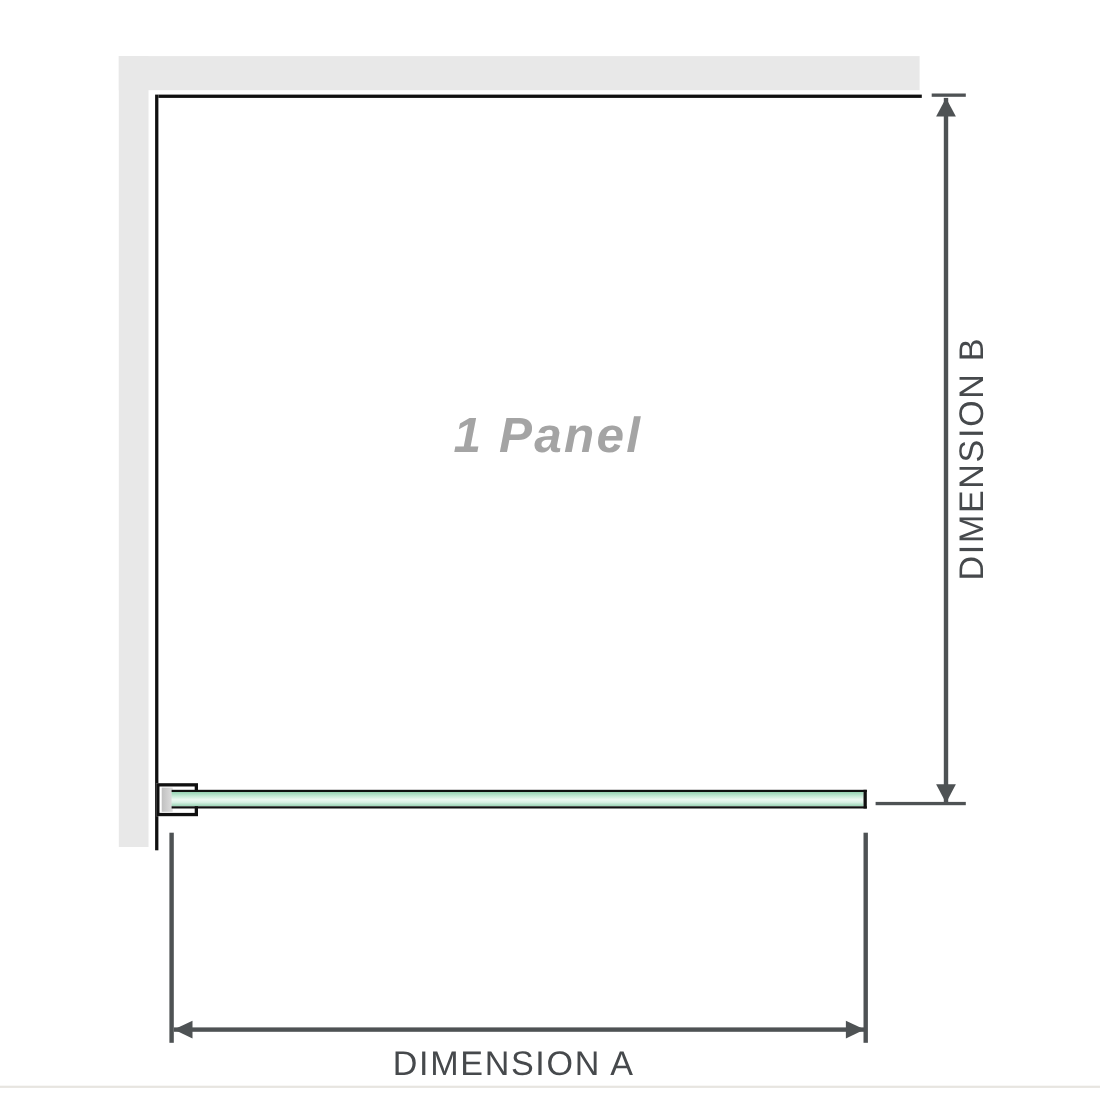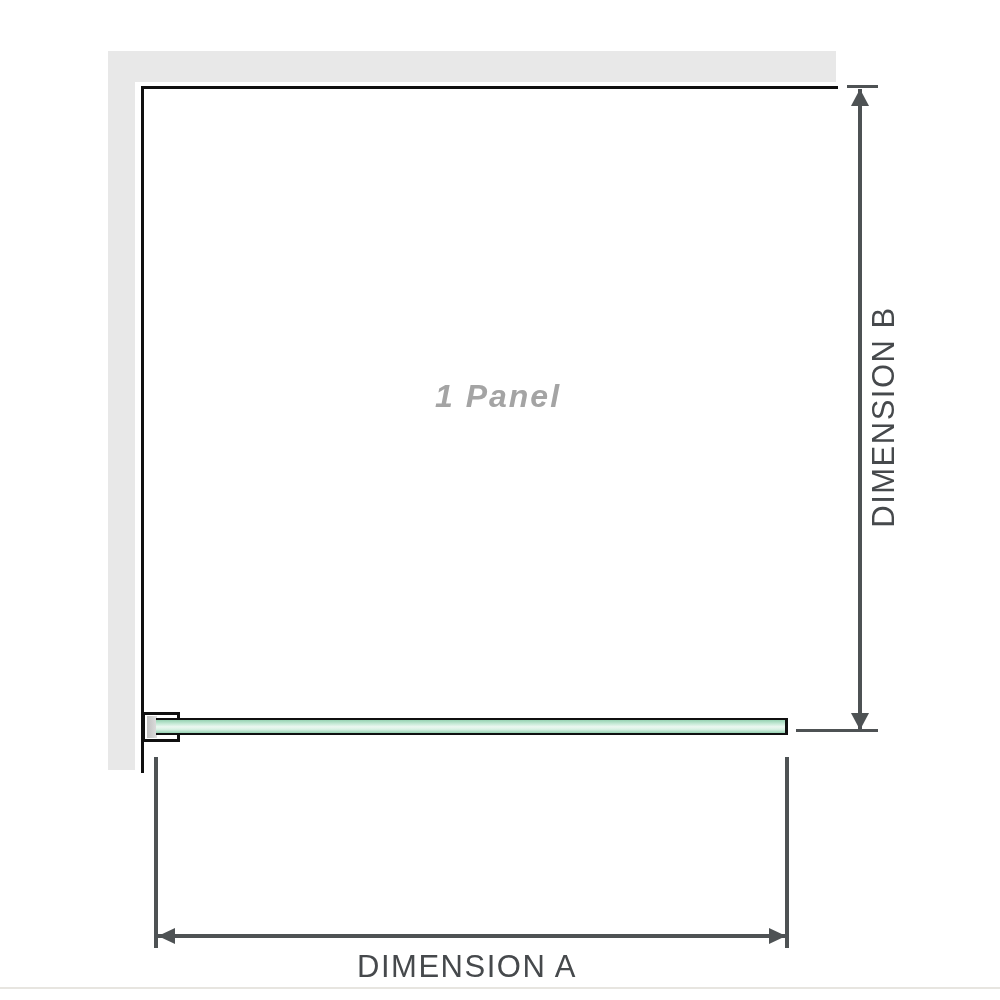--- a/index.html
+++ b/index.html
@@ -69,21 +69,21 @@
   .arrow-left{left:158px;top:928px;width:0;height:0;
             border-top:8px solid transparent;border-bottom:8px solid transparent;
             border-right:17px solid var(--dimension-line);}
   .arrow-right{left:769px;top:928px;width:0;height:0;
             border-top:8px solid transparent;border-bottom:8px solid transparent;
             border-left:17px solid var(--dimension-line);}
   .dima-label{left:467px;top:949px;transform:translateX(-50%);}
 
   
   .panel-label{left:498px;top:396px;transform:translate(-50%,-50%);
-               font-size:32px;font-style:italic;font-weight:700;
+               font-size:45px;font-style:italic;font-weight:700;
                color:var(--panel-label-text);letter-spacing:2px;white-space:nowrap;}
 
   
   .baseline{left:0;top:987px;width:1000px;height:2px;background:var(--baseline);}
 </style>
 </head>
 <body>
 
 <div class="canvas">
 

